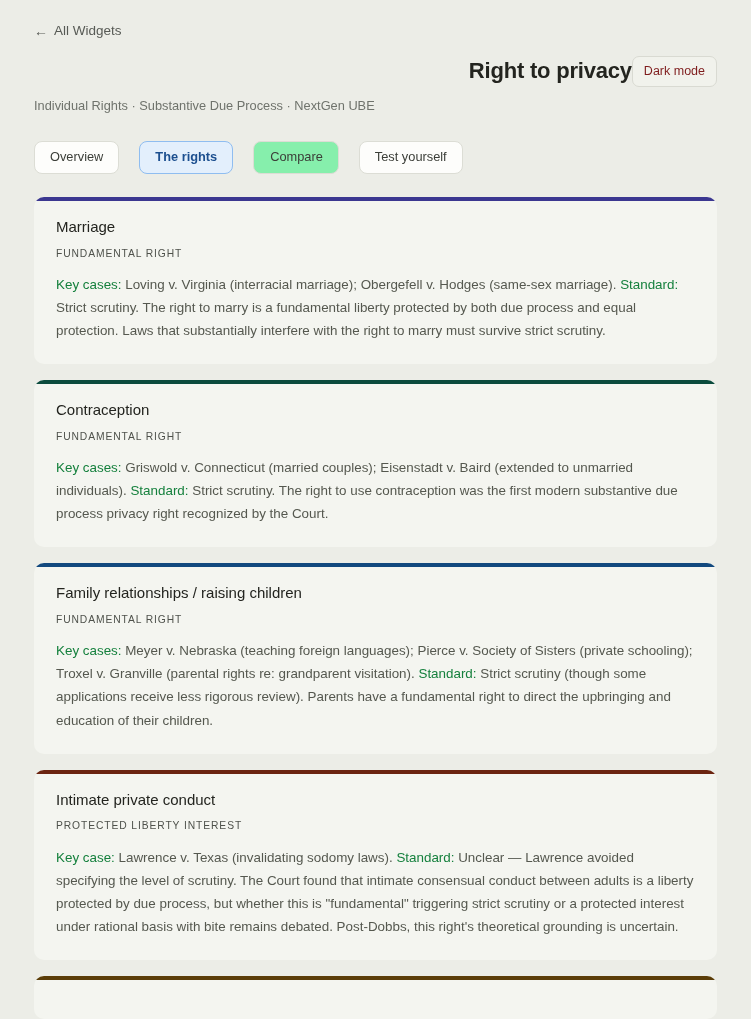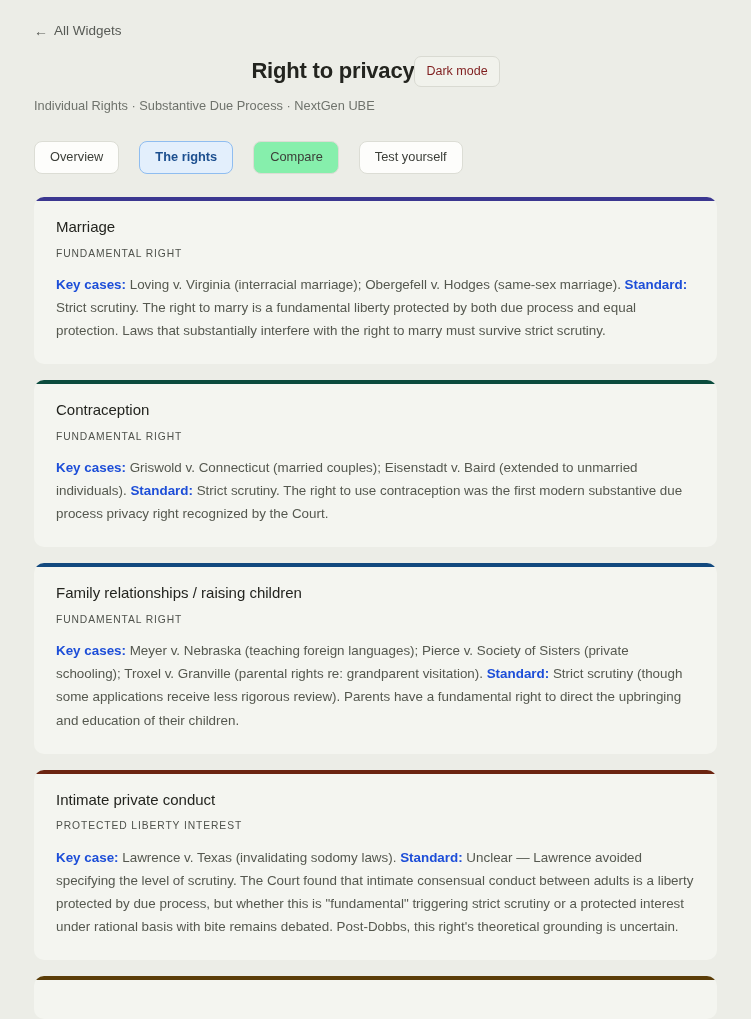--- a/index.html
+++ b/index.html
@@ -32,21 +32,21 @@
   .back-arrow {
     font-size: 14px;
     line-height: 1;
     color: #575a55;
   }
 
   
   .header-row {
     display: flex;
     align-items: flex-start;
-    justify-content: center;
+    justify-content: flex-end;
   }
   .page-title {
     font-size: 22px;
     font-weight: bold;
     color: #23241f;
     letter-spacing: -0.2px;
     line-height: 1.2;
   }
   .dark-mode-btn {
     font-size: 12.5px;
@@ -128,22 +128,22 @@
     text-transform: uppercase;
     line-height: 1.2;
   }
   .card-body {
     margin-top: 13px;
     font-size: 13.4px;
     line-height: 1.72;
     color: #55584f;
   }
   .card-body b {
-    color: #1d4ed8;
-    font-weight: bold;
+    color: #15803d;
+    font-weight: normal;
   }
 </style>
 </head>
 <body>
 
 <div class="page">
 
   <div class="back-link">
     <span class="back-arrow">←</span>
     <span>All Widgets</span>

